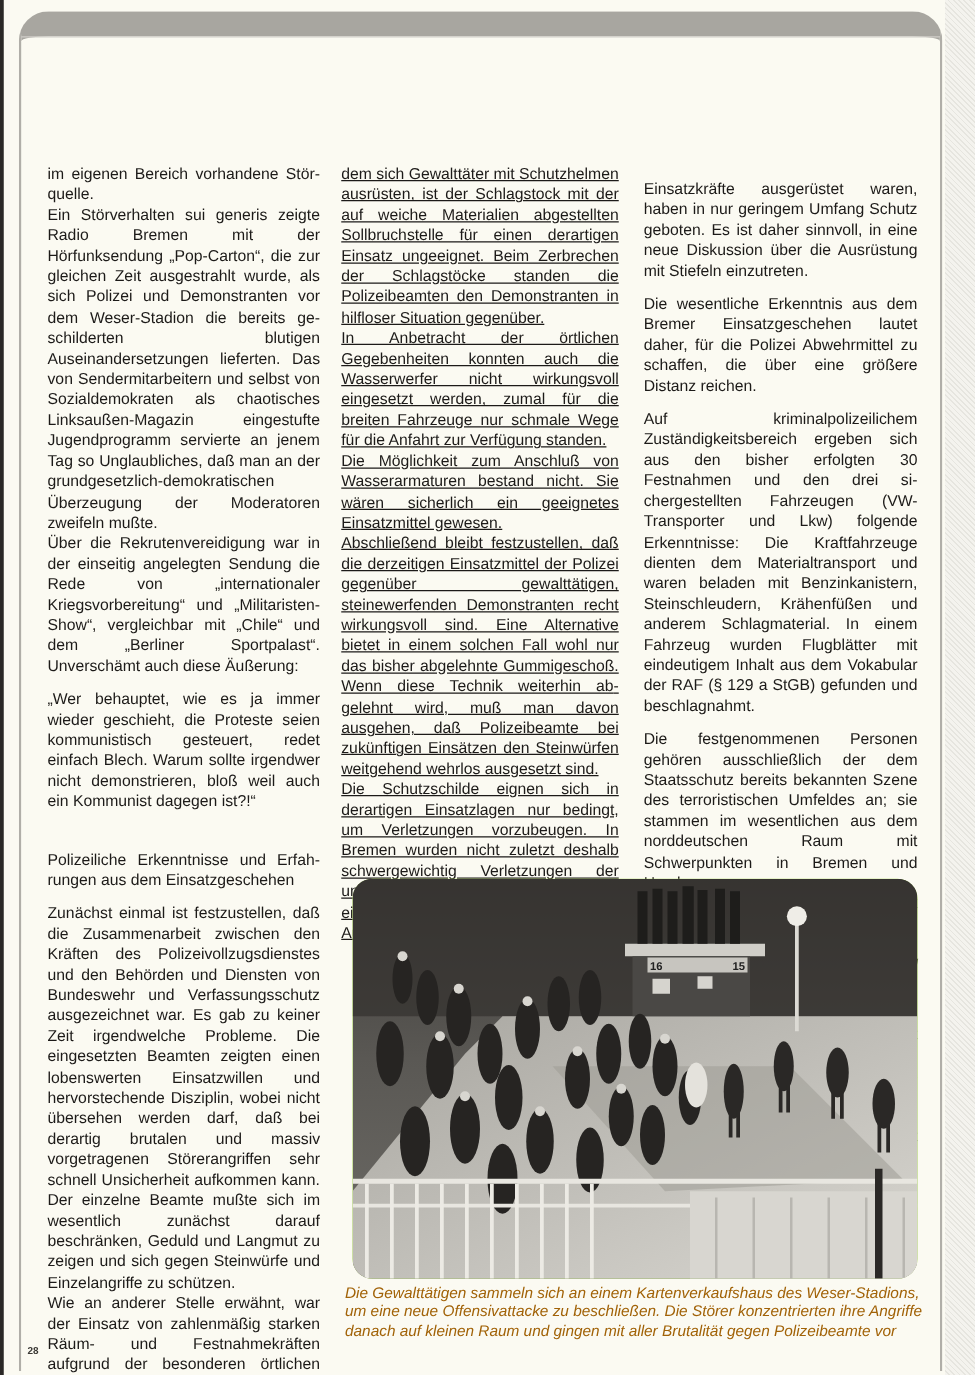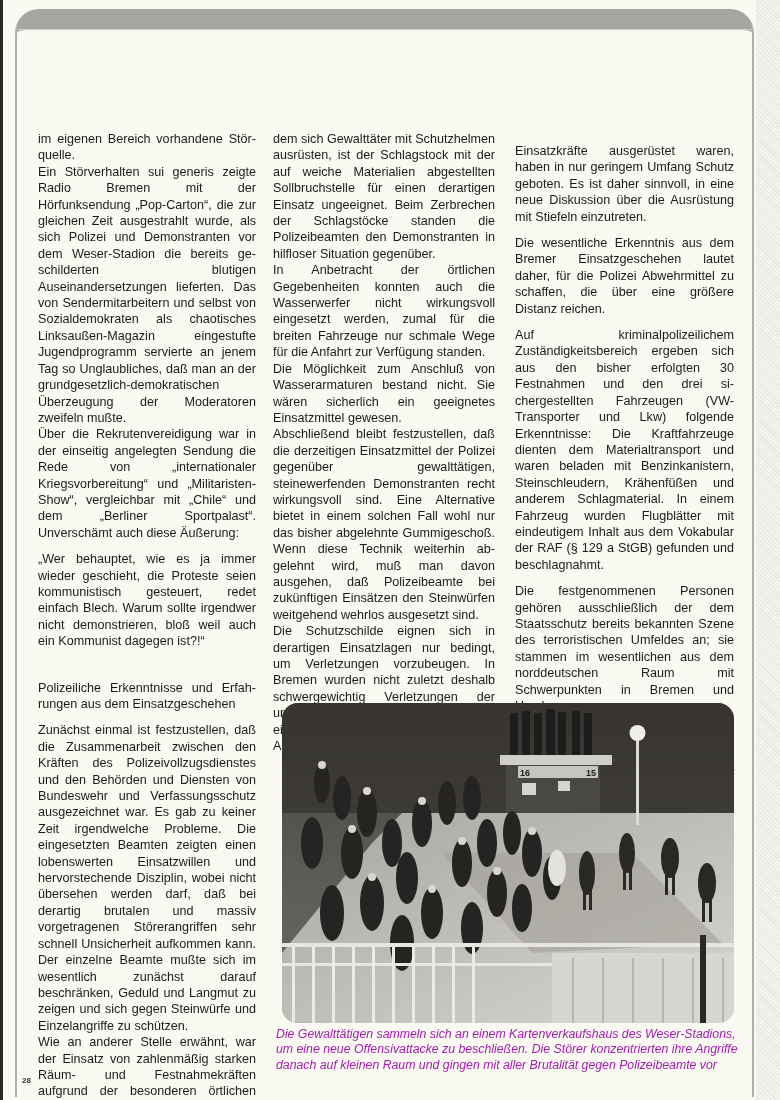--- a/index.html
+++ b/index.html
@@ -27,21 +27,21 @@
     content: ""; position: absolute; left: 0; right: 0; top: 0; height: 1px; background: #cfcdc7;
   }
   .col {
     position: absolute; top: 131px;
     font-size: 12.6px; line-height: 16.4px;
     text-align: justify; hyphens: manual;
   }
   .col p { margin: 0; }
   .col p.gap { margin-top: 10px; }
   .col1 { left: 38px; width: 218px; }
-  .col2 { left: 273px; width: 222px; }
+  .col2 { left: 273px; width: 222px; text-decoration: underline; }
   .col3 { left: 515px; width: 219px; margin-top: 12px; }
   .subhead {
     font-weight: normal; font-size: 12.6px; line-height: 16.4px; margin: 30px 0 10px 0;
   }
   .right { text-align: right; }
   .title2 {
     font-family: "Liberation Sans", sans-serif;
     font-weight: bold; font-style: italic; font-size: 19px; line-height: 21px;
     margin: 34px 0 12px 0; letter-spacing: -0.2px; color: #141210;
   }
@@ -49,21 +49,21 @@
     position: absolute; left: 22px; top: 1076px; font-size: 8px; font-weight: bold; color: #3a3834;
   }
   .photo {
     position: absolute; left: 282px; top: 703px; width: 452px; height: 320px;
     border-radius: 16px; overflow: hidden;
     background: #bef264;
   }
   .photo svg { display: block; }
   .caption {
     position: absolute; left: 276px; top: 1027px; width: 470px;
-    font-style: italic; font-size: 12.3px; line-height: 15.4px; color: #a21caf;
+    font-style: italic; font-size: 12.3px; line-height: 15.4px; color: #a16207;
   }
 </style>
 </head>
 <body>
 
 <div class="page-edge-left"></div>
 <div class="outside-right"></div>
 <div class="frame"></div>
 
 <div class="col col1">

